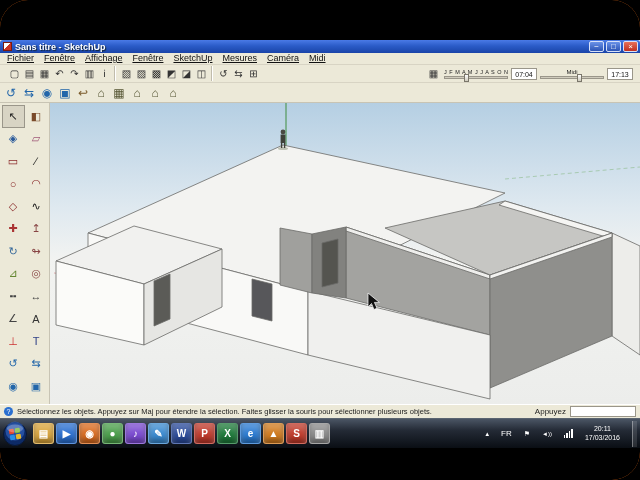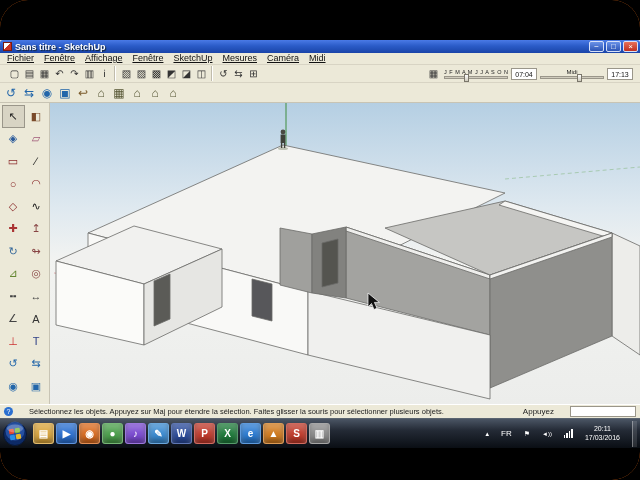--- a/index.html
+++ b/index.html
@@ -54,21 +54,21 @@
   .left-toolbar { width:50px; background:#ece9d8; border-right:1px solid #c8c4b4;
     display:grid; grid-template-columns:23px 23px; align-content:start; padding-top:2px; justify-content:center; }
   .tool { width:23px; height:22.5px; display:flex; align-items:center; justify-content:center;
     font-size:11px; }
   .tool.active { background:#d8d4c4; border:1px solid #9a968a; }
 
   .viewport { flex:1; position:relative; overflow:hidden; background:#eef3f6; }
   .viewport svg { display:block; }
 
   .statusbar { height:14px; background:#ece9d8; border-top:1px solid #fff; display:flex;
-    align-items:center; padding:0 4px; gap:16px; }
+    align-items:center; padding:0 4px; gap:4px; }
   .status-help { width:9px; height:9px; border-radius:50%; background:#2a6fd0; color:#fff; font-size:7px;
     line-height:9px; text-align:center; flex:none; }
   .status-msg { flex:1; font-size:7.5px; color:#222; white-space:nowrap; overflow:hidden; }
   .measure-label { font-size:8px; color:#222; }
   .measure-input { width:66px; height:11px; border:1px solid #9a968a; background:#fff; font-size:7px; padding:0 2px; }
 
   
   .taskbar { height:30px; display:flex; align-items:center; padding:0 2px; gap:2px;
     background:linear-gradient(180deg,#4b5564 0%,#232a35 40%,#0a0e14 100%);
     border-top:1px solid #5a6susp470; border-top:1px solid #5a6470; }

